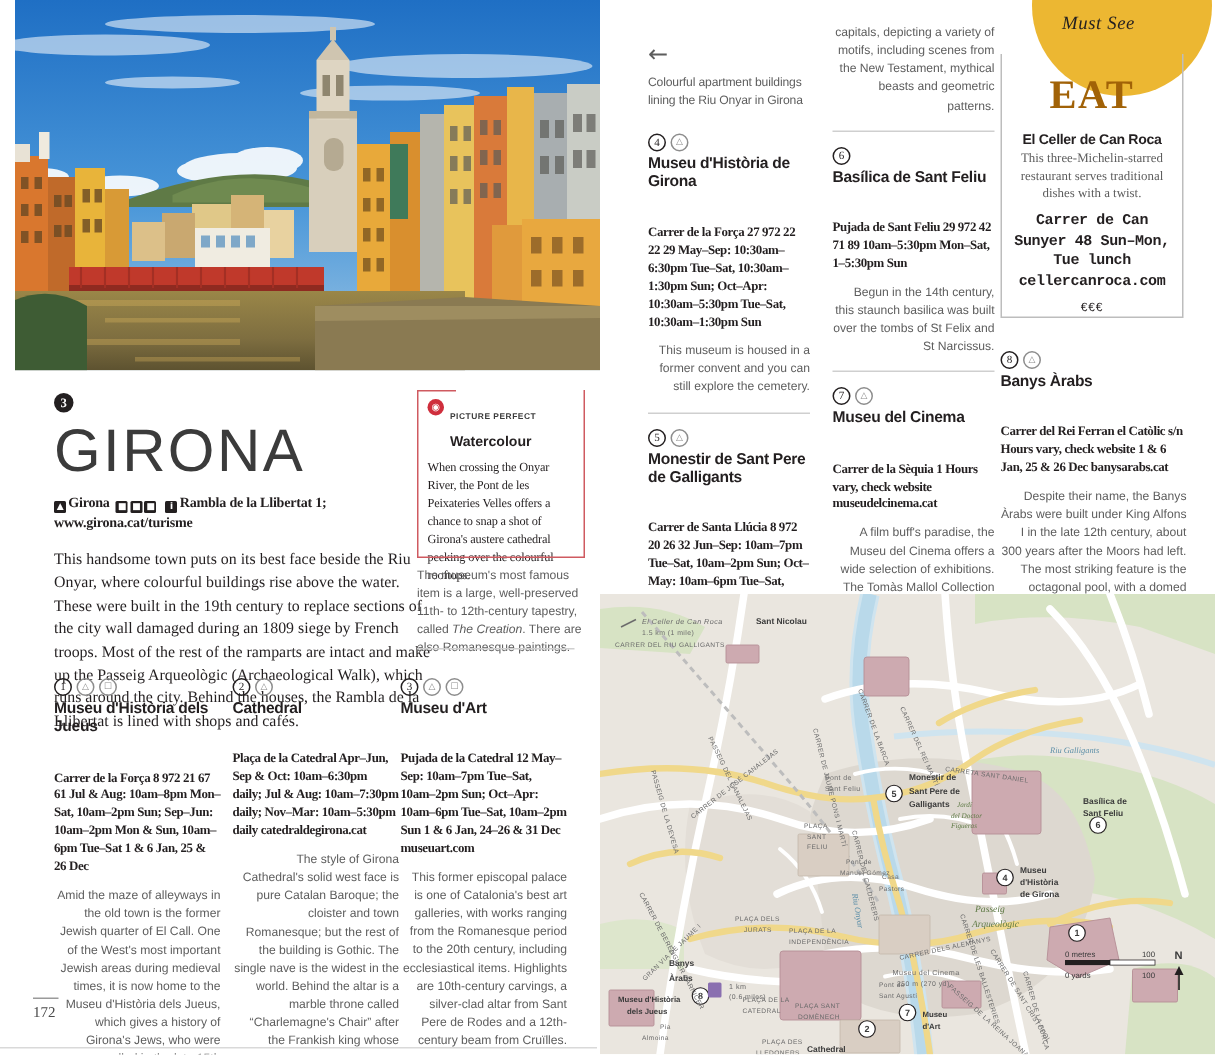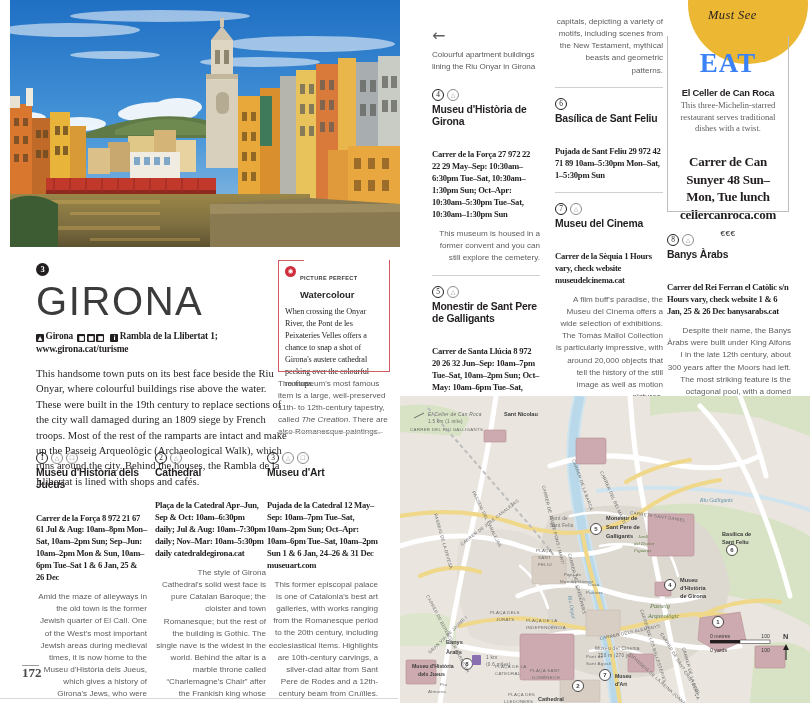--- a/index.html
+++ b/index.html
@@ -143,42 +143,42 @@
   .eat-box {
     position:absolute; left:667px; top:36px; width:122px; height:176px;
     border-left:1px solid #bdbdbd; border-right:1px solid #bdbdbd;
     padding:8px 8px 0 8px; text-align:center;
   }
   .eat-box:after {
     content:""; position:absolute; left:0; bottom:0; width:100%; height:1px; background:#bdbdbd;
   }
   .eat-title {
     font-family:"Liberation Serif", serif; font-weight:bold;
-    font-size:27px; letter-spacing:1px; line-height:1; color:#3b82f6;
+    font-size:27px; letter-spacing:1px; line-height:1; color:#a16207;
     margin:6px 0 10px 0;
   }
   .eat-name { font-size:9.4px; font-weight:bold; margin-bottom:2px; letter-spacing:-0.2px; }
   .eat-desc {
     font-family:"Liberation Serif", serif; font-size:8.6px; line-height:1.36;
     color:#5d5d5d;
   }
   .eat-info {
-    font-family:Liberation Serif, serif; font-size:13px; line-height:1.36;
-    font-weight:bold; margin-top:18px; letter-spacing:-0.25px;
+    font-family:Liberation Mono, monospace; font-size:10px; line-height:1.36;
+    font-weight:bold; margin-top:6px; letter-spacing:-0.25px;
   }
   .eat-prices { margin-top:5px; font-size:8px; letter-spacing:0.5px; color:#231f20; }
 
   
   .map { position:absolute; left:400px; top:396px; width:410px; height:307px; overflow:hidden; }
   .map svg { display:block; }
 
   
   .folio {
     position:absolute; left:22px; bottom:22px;
-    font-family:"Liberation Serif", serif; font-size:13px; color:#4a4a4a;font-weight:bold;
+    font-family:"Liberation Serif", serif; font-size:10px; color:#4a4a4a;
   }
   .folio-rule { position:absolute; left:22px; bottom:37px; width:17px; height:1.4px; background:#9a9a9a; }
   .btm-rule { position:absolute; left:0; bottom:4px; width:398px; height:1px; background:#d9d9d9; }
 </style>
 </head>
 <body>
 
 <div class="page">
 
   <div class="photo">
@@ -440,20 +440,21 @@
     <div class="poi-desc" style="margin-top:0">capitals, depicting a variety of motifs, including scenes from the New Testament, mythical beasts and geometric patterns.</div>
 
     <div class="rule"></div>
 
     <div>
       <div class="poi-nums">
         <span class="circ">6</span>
       </div>
       <h2 class="poi-title">Basílica de Sant Feliu</h2>
       <div class="poi-info">Pujada de Sant Feliu 29 972 42 71 89 10am–5:30pm Mon–Sat, 1–5:30pm Sun</div>
+      <div class="poi-desc">Begun in the 14th century, this staunch basilica was built over the tombs of St Felix and St Narcissus.</div>
     </div>
 
     <div class="rule"></div>
 
     <div>
       <div class="poi-nums">
         <span class="circ">7</span>
         <span class="circ g">△</span>
       </div>
       <h2 class="poi-title">Museu del Cinema</h2>

